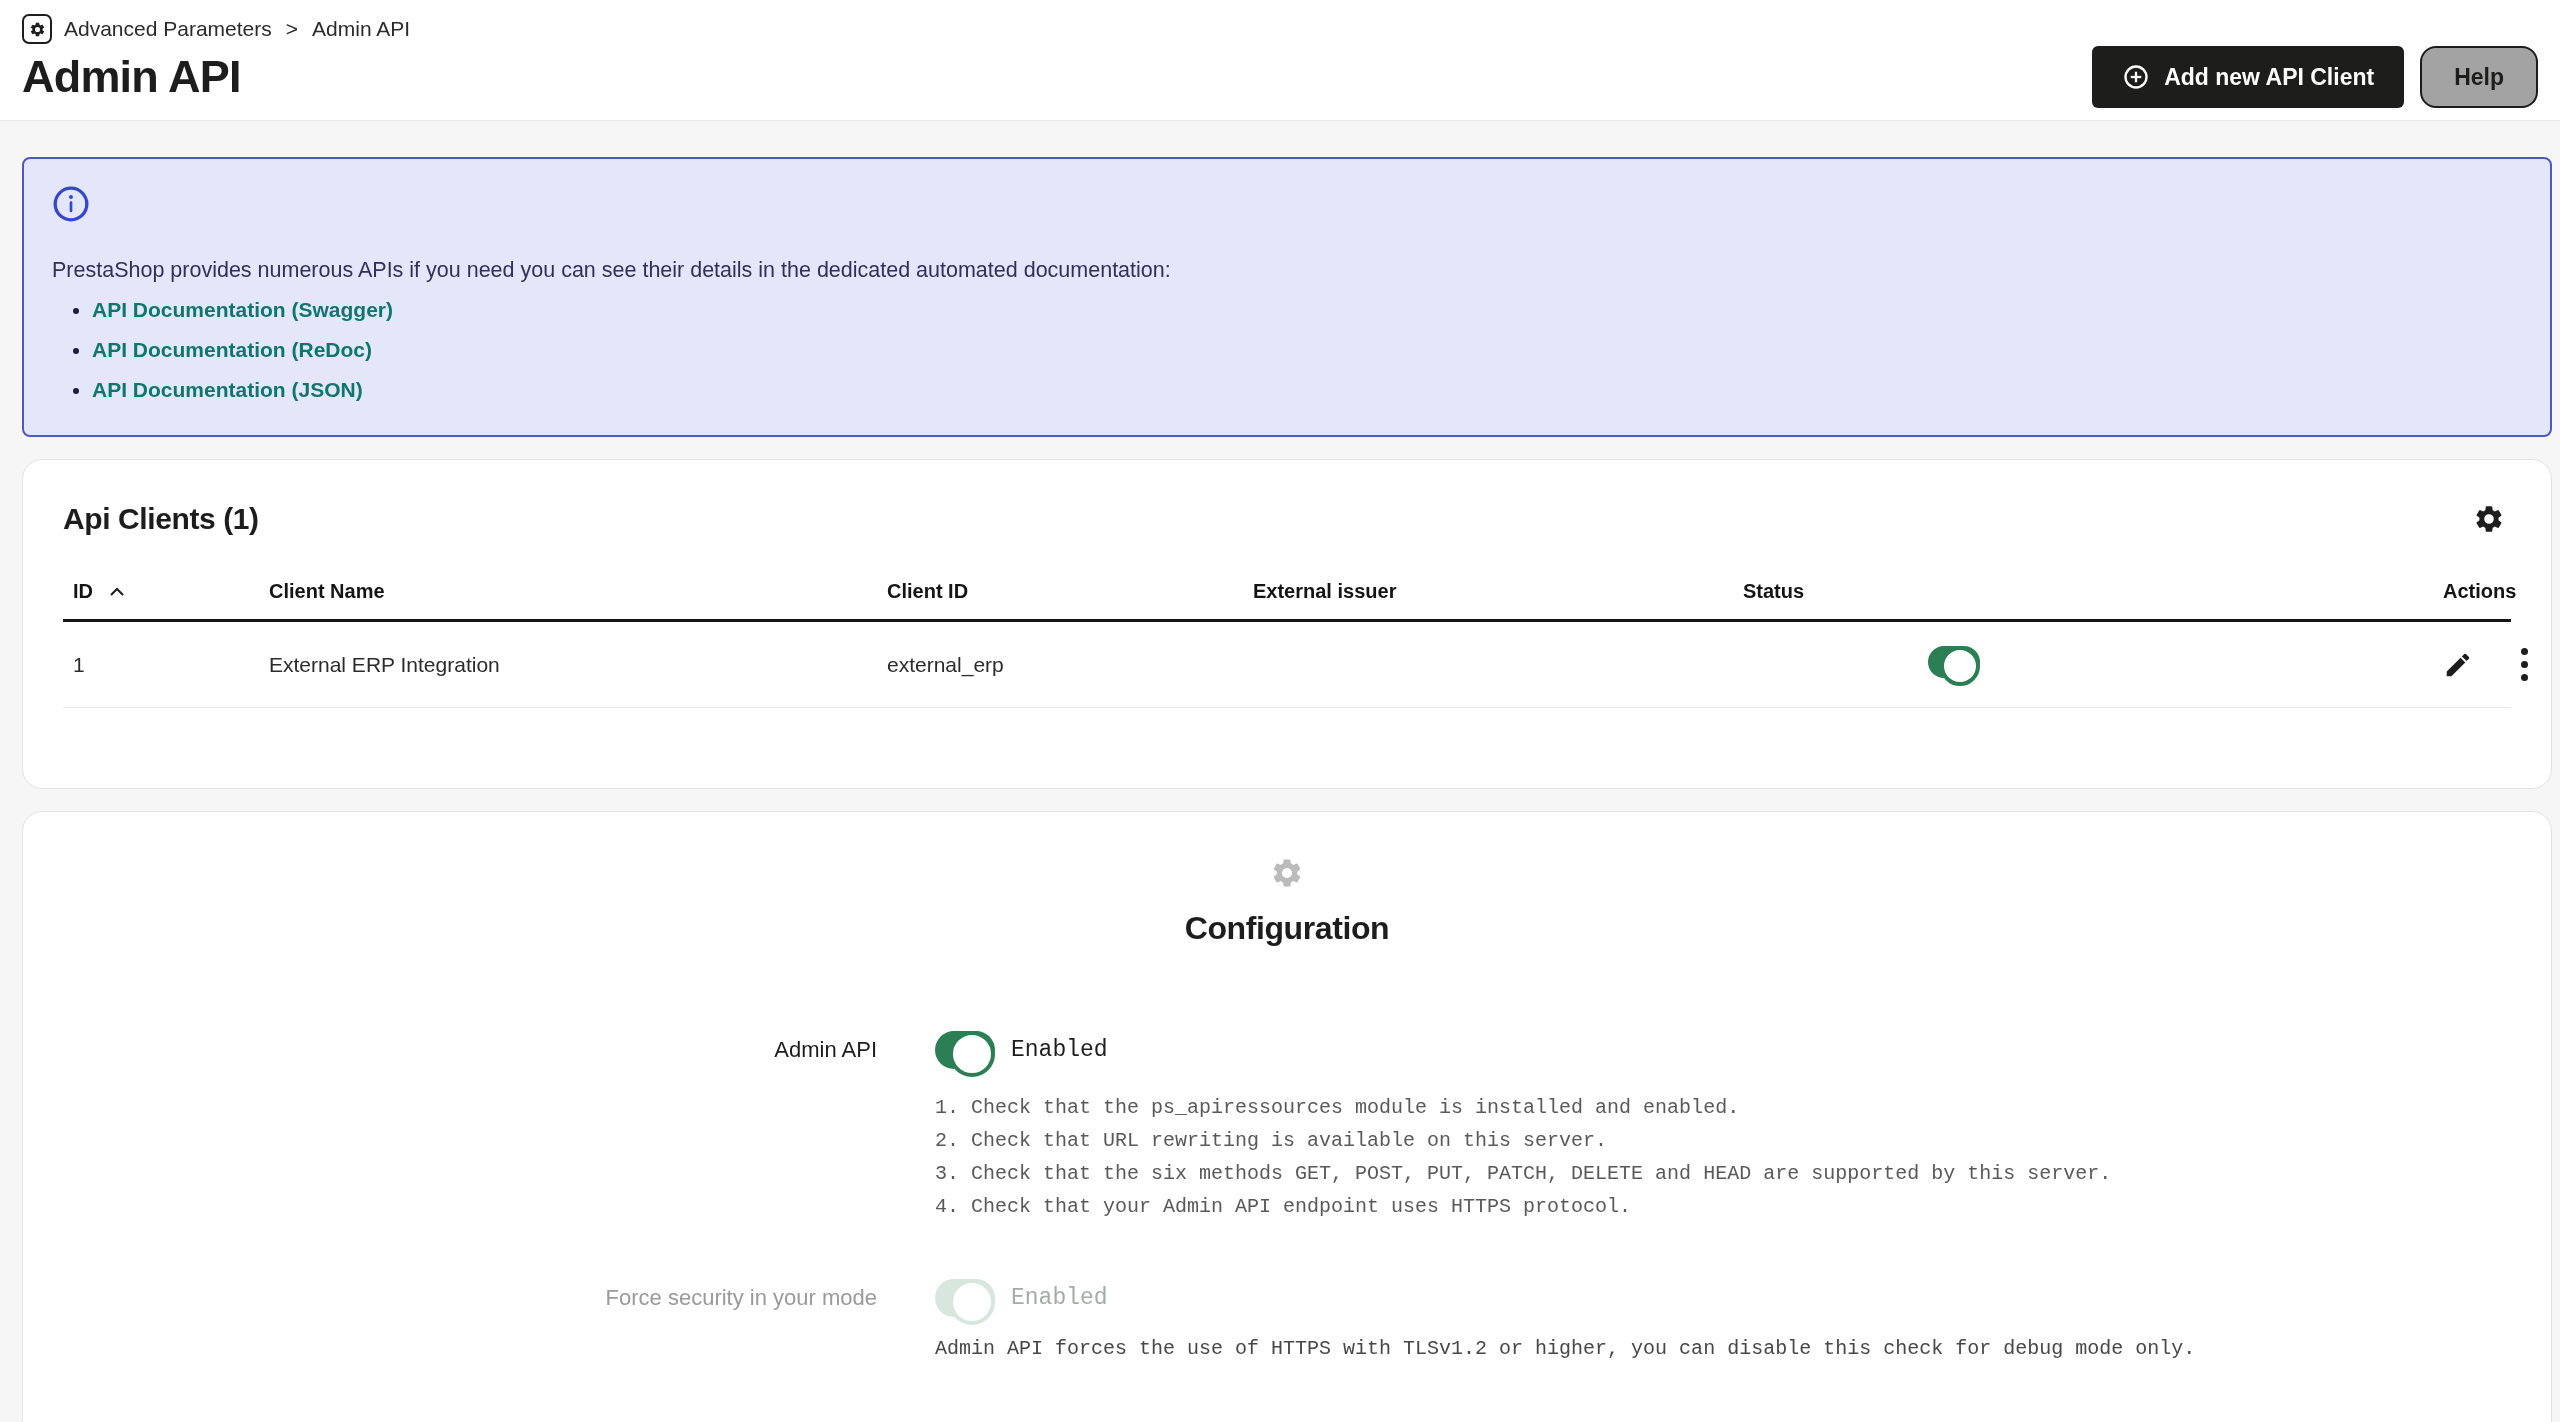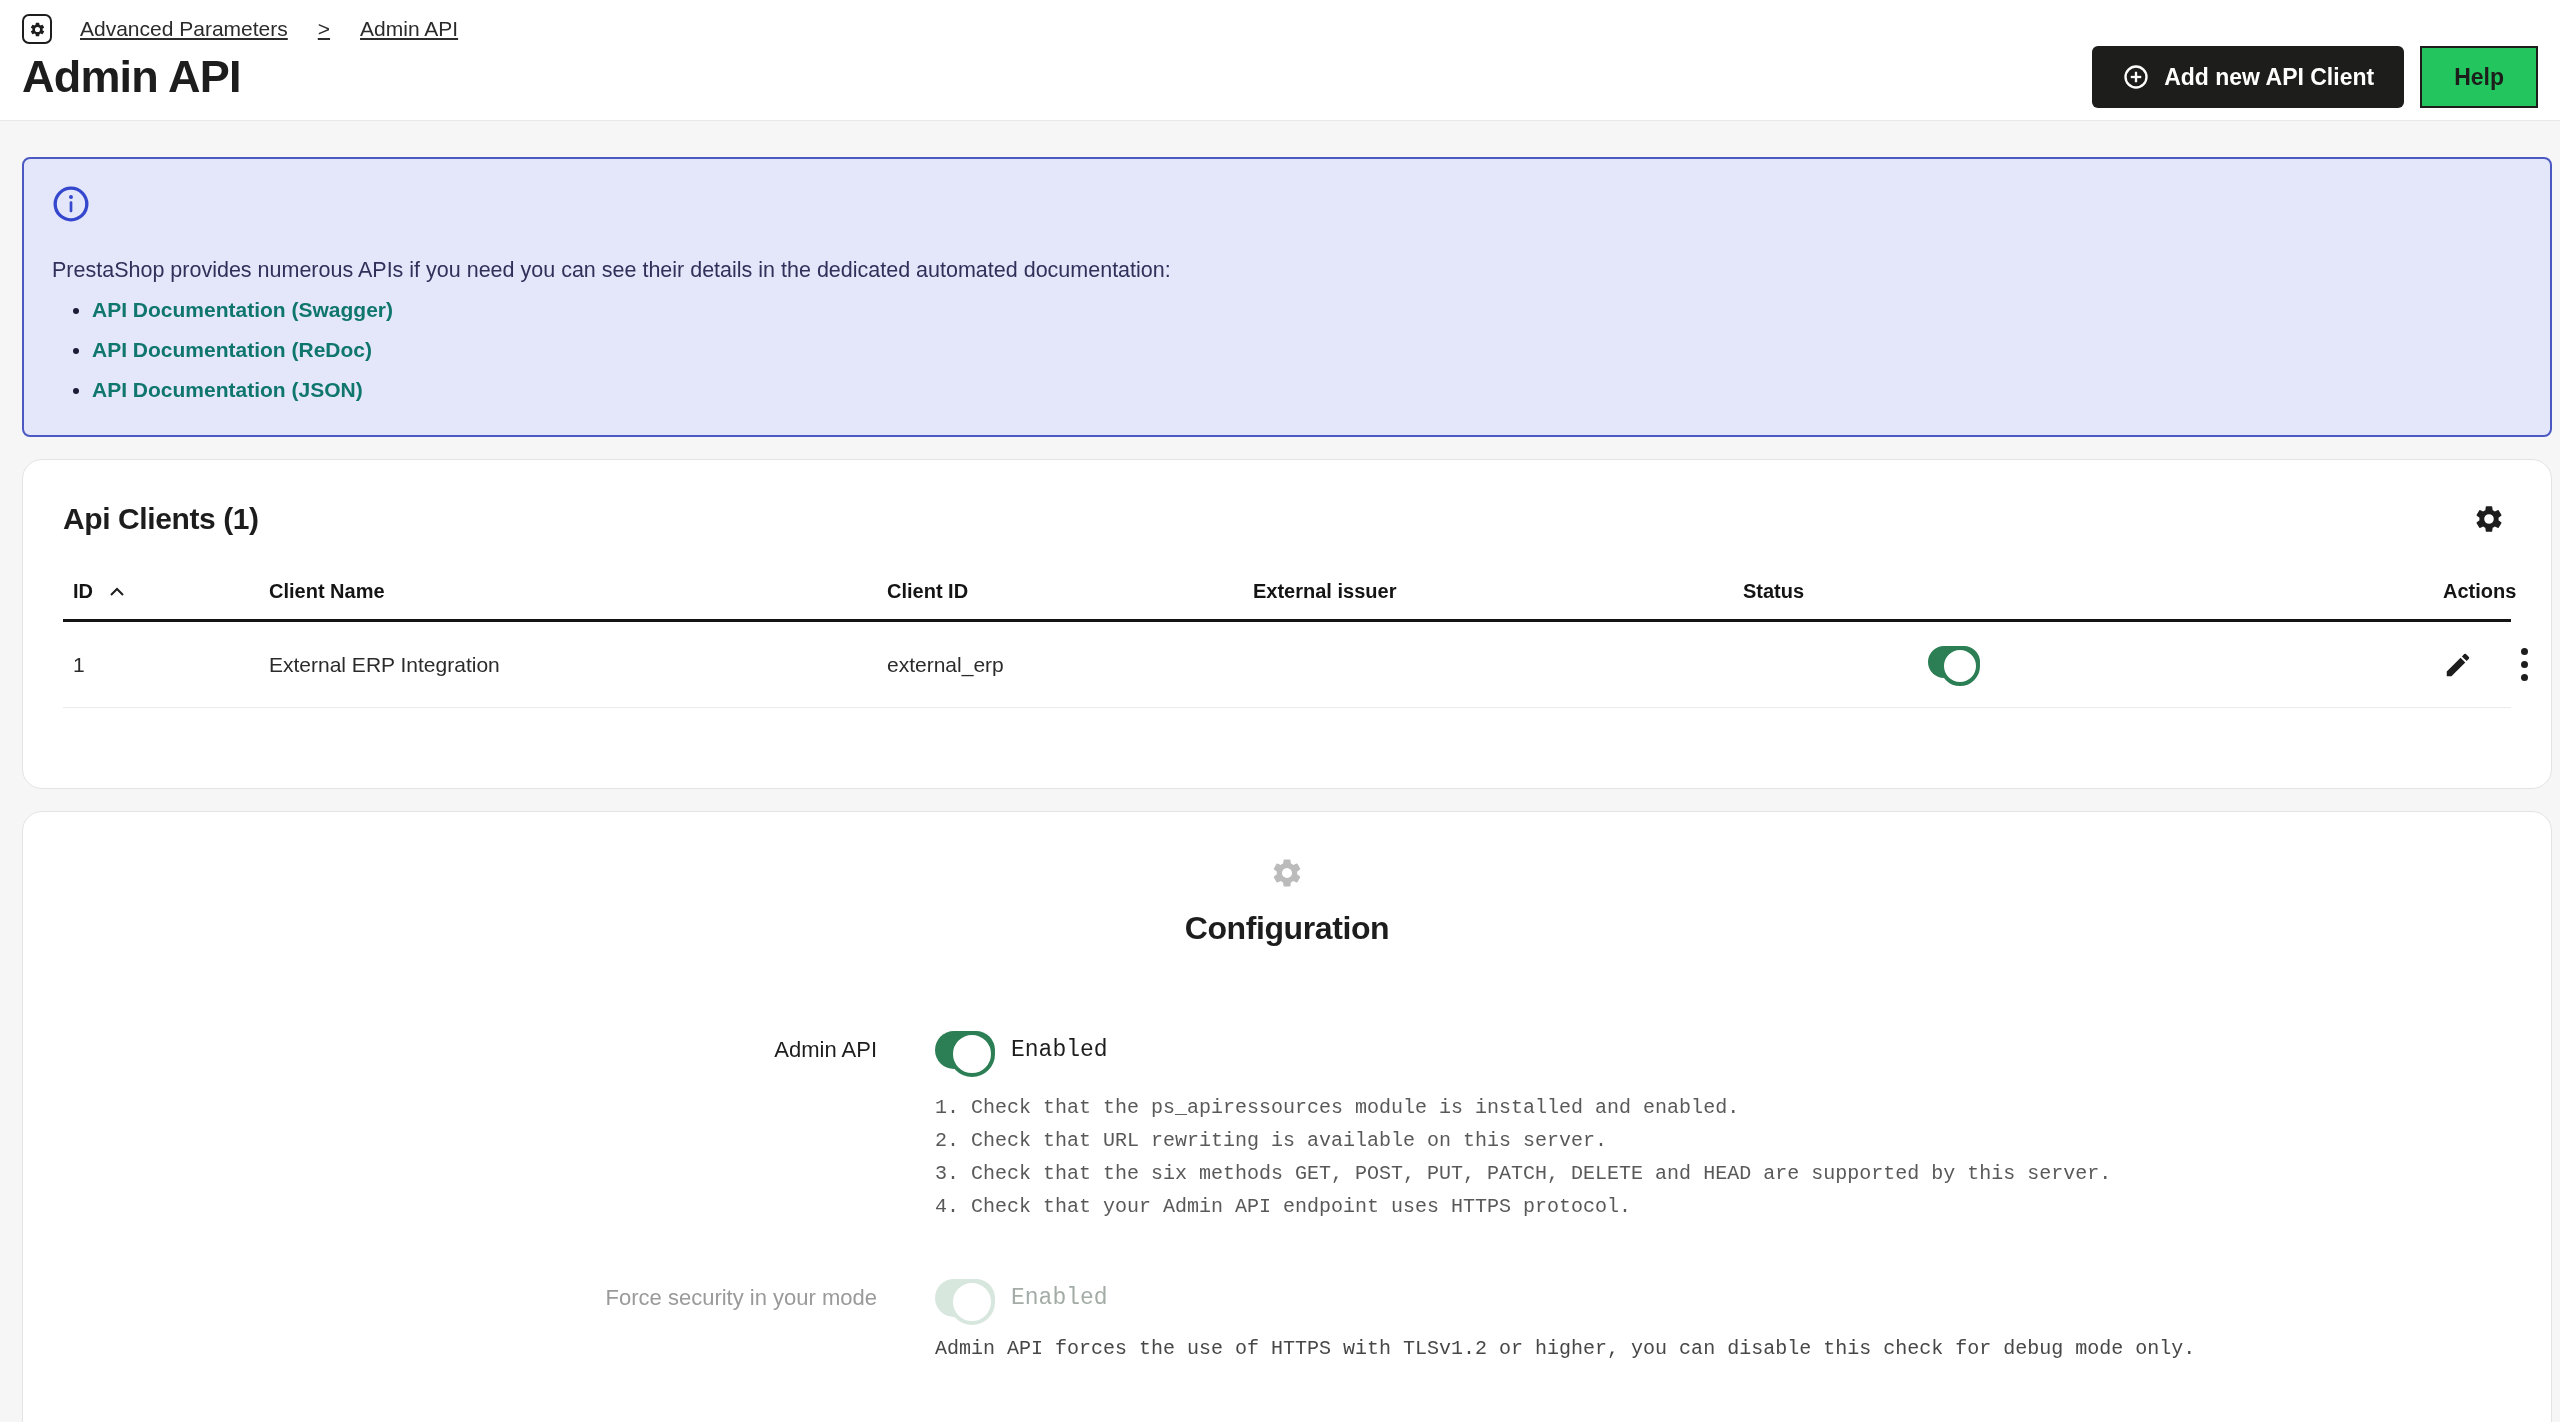--- a/index.html
+++ b/index.html
@@ -12,38 +12,38 @@
     overflow: hidden;
   }
 
   
   .page-header {
     background: #fff;
     padding: 14px 22px 0 22px;
     height: 121px;
     border-bottom: 1px solid #e9e9eb;
   }
-  .breadcrumb { display: flex; align-items: center; gap: 28px; font-size: 21px; color: #2b2b2b; text-decoration: underline; }
+  .breadcrumb { display: flex; align-items: center; gap: 12px; font-size: 21px; color: #2b2b2b; }
   .bc-icon {
     width: 30px; height: 30px; border: 2.5px solid #1d1d1d; border-radius: 7px;
     display: inline-flex; align-items: center; justify-content: center; flex: 0 0 auto;
   }
   .bc-link { color: #2b2b2b; text-decoration: none; cursor: pointer; }
   .bc-sep { color: #2b2b2b; padding: 0 2px; }
   .header-row { display: flex; justify-content: space-between; align-items: center; margin-top: 2px; }
   h1.page-title { font-size: 45px; font-weight: 700; margin: 0; letter-spacing: -0.8px; }
   .header-actions { display: flex; align-items: center; gap: 16px; margin-right: 0; }
   .btn-dark {
     background: #1d1d1b; color: #fff; border: none; border-radius: 6px;
     height: 62px; padding: 0 30px; font-size: 23px; font-weight: 700;
     display: inline-flex; align-items: center; gap: 14px; cursor: pointer;
     font-family: inherit;
   }
   .btn-outline {
-    background: #22c55e; color: #1d1d1b; border: 2px solid #1d1d1b; border-radius: 0;
+    background: #a3a3a3; color: #1d1d1b; border: 2px solid #1d1d1b; border-radius: 16px;
     height: 62px; padding: 0 32px; font-size: 23px; font-weight: 700; cursor: pointer;
     font-family: inherit;
   }
 
   
   .main { background: #f6f6f7; padding: 36px 8px 0 22px; height: 1301px; }
 
   
   .alert {
     background: #e4e7fa; border: 2px solid #4c59c3; border-radius: 8px;

